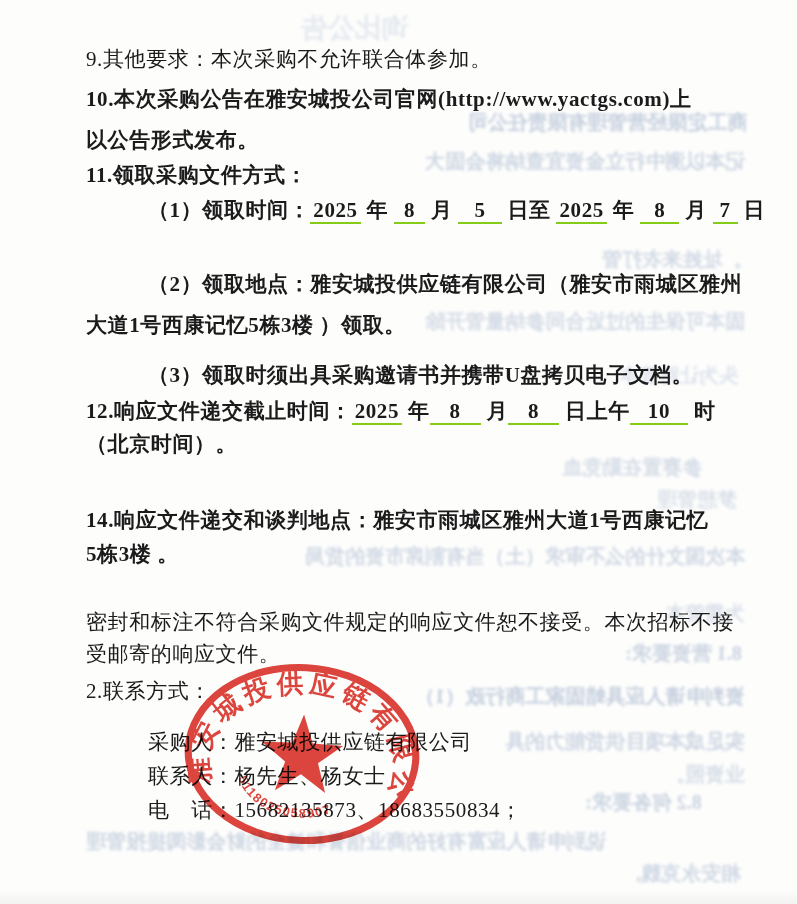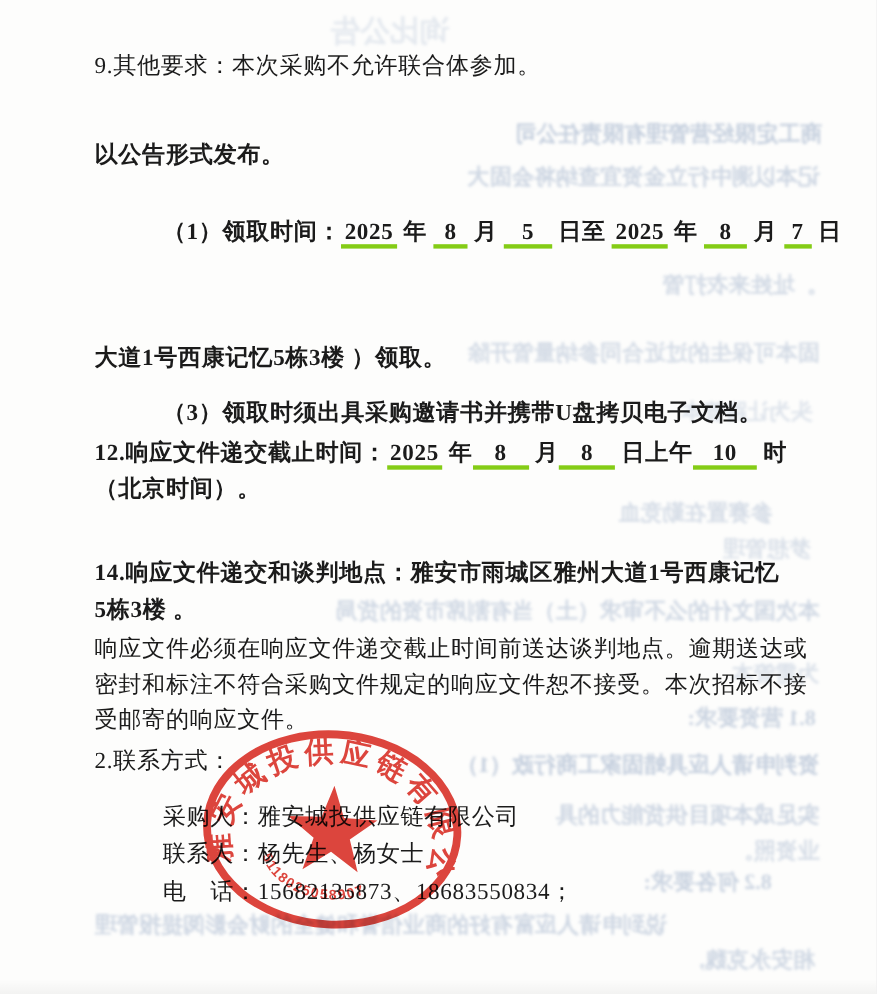--- a/index.html
+++ b/index.html
@@ -14,21 +14,21 @@
     background:linear-gradient(to bottom,rgba(0,0,0,0),rgba(0,0,0,.045));
     pointer-events:none;
   }
   .ln{
     position:absolute;left:86px;font-size:21px;letter-spacing:.6px;
     white-space:nowrap;line-height:1.25;
   }
   .b{font-weight:700;}
   .ind{left:148px;}
   .bk{
-    display:inline-block;border-bottom:4px solid #84cc16;
+    display:inline-block;border-bottom:2px solid #84cc16;
     line-height:1.1;
   }
   
   .g{
     position:absolute;transform:scaleX(-1);filter:blur(1.5px);
     font-weight:700;white-space:nowrap;font-size:20px;color:#8ba0bf;
     pointer-events:none;line-height:1.2;
   }
   .seal{
     position:absolute;left:180px;top:658px;width:244px;height:192px;
@@ -52,29 +52,31 @@
   <div class="g" style="top:601px;right:52px;opacity:.3">为需管本</div>
   <div class="g" style="top:641px;right:55px;opacity:.45">8.1 营资要求:</div>
   <div class="g" style="top:684px;right:52px;opacity:.5">资判申请人应具蜡固家工商行政（1）</div>
   <div class="g" style="top:729px;right:52px;opacity:.42">实足成本项目供货能力的具</div>
   <div class="g" style="top:762px;right:52px;opacity:.35">业资照。</div>
   <div class="g" style="top:790px;right:95px;opacity:.45">8.2 何各要求:</div>
   <div class="g" style="top:829px;left:86px;opacity:.42">说到申请人应富有好的商业信誉和健全的财会影阅提报管理</div>
   <div class="g" style="top:861px;right:56px;opacity:.4">相安永克魏,</div>
 
   <div class="ln" style="top:46px">9.其他要求：本次采购不允许联合体参加。</div>
+  <div class="ln b" style="top:86px">10.本次采购公告在雅安城投公司官网(http://www.yactgs.com)上</div>
   <div class="ln b" style="top:127px">以公告形式发布。</div>
+  <div class="ln b" style="top:162px">11.领取采购文件方式：</div>
   <div class="ln b ind" style="top:197px"><span>（1）领取时间：</span><span class="bk" style="padding: 0px 3px;">2025</span><span> 年 </span><span class="bk" style="padding: 0px 10px;">8</span><span> 月 </span><span class="bk" style="padding: 0px 16px;">5</span><span> 日至 </span><span class="bk" style="padding: 0px 3px;">2025</span><span> 年 </span><span class="bk" style="padding: 0px 14px;">8</span><span> 月 </span><span class="bk" style="padding: 0px 7px;">7</span><span> 日</span></div>
+  <div class="ln b ind" style="top:271px">（2）领取地点：雅安城投供应链有限公司（雅安市雨城区雅州</div>
   <div class="ln b" style="top:312px">大道1号西康记忆5栋3楼 ）领取。</div>
   <div class="ln b ind" style="top:362px">（3）领取时须出具采购邀请书并携带U盘拷贝电子文档。</div>
   <div class="ln b" style="top:398px"><span>12.响应文件递交截止时间：</span><span class="bk" style="padding: 0px 3px;">2025</span><span> 年</span><span class="bk" style="padding: 0px 20px;">8</span><span> 月</span><span class="bk" style="padding: 0px 20px;">8</span><span> 日上午</span><span class="bk" style="padding: 0px 18px;">10</span><span> 时</span></div>
   <div class="ln b" style="top:431px">（北京时间）。</div>
   <div class="ln b" style="top:507px">14.响应文件递交和谈判地点：雅安市雨城区雅州大道1号西康记忆</div>
   <div class="ln b" style="top:541px">5栋3楼 。</div>
-  <div class="ln" style="top:576px">响应文件必须在响应文件递交截止时间前送达谈判地点。逾期送达或</div>
   <div class="ln" style="top:609px">密封和标注不符合采购文件规定的响应文件恕不接受。本次招标不接</div>
   <div class="ln" style="top:641px">受邮寄的响应文件。</div>
   <div class="ln" style="top:678px">2.联系方式：</div>
   <div class="ln ind" style="top:729px">采购人：雅安城投供应链有限公司</div>
   <div class="ln ind" style="top:763px">联系人：杨先生、杨女士</div>
   <div class="ln ind" style="top:797px">电　话：15682135873、18683550834；</div>
 
   <svg class="seal" viewBox="0 0 240 186" aria-hidden="true">
     <defs>
       <path id="sealTopArc" d="M 34,130 A 92 72 0 1 1 206,130" fill="none"></path>

